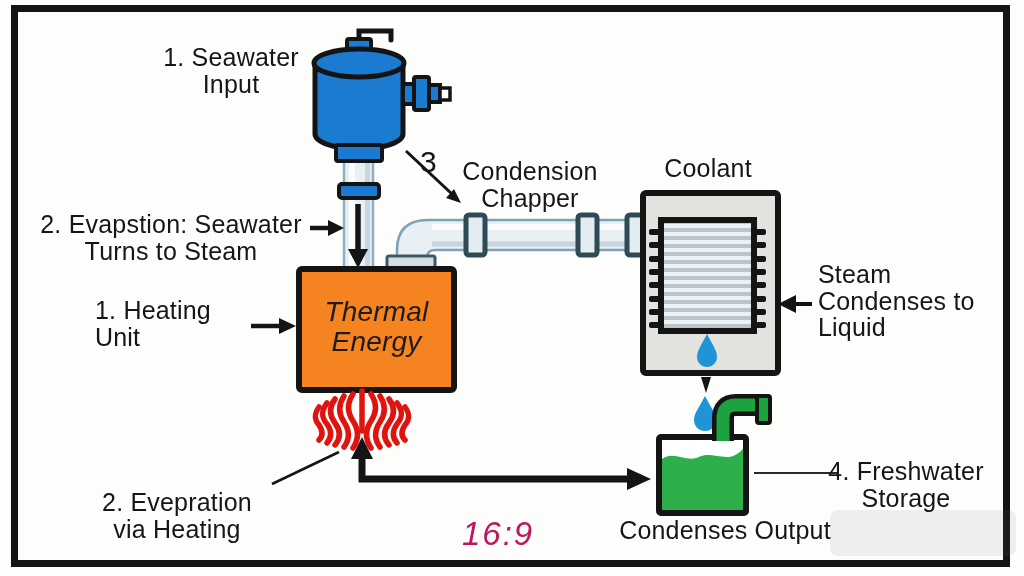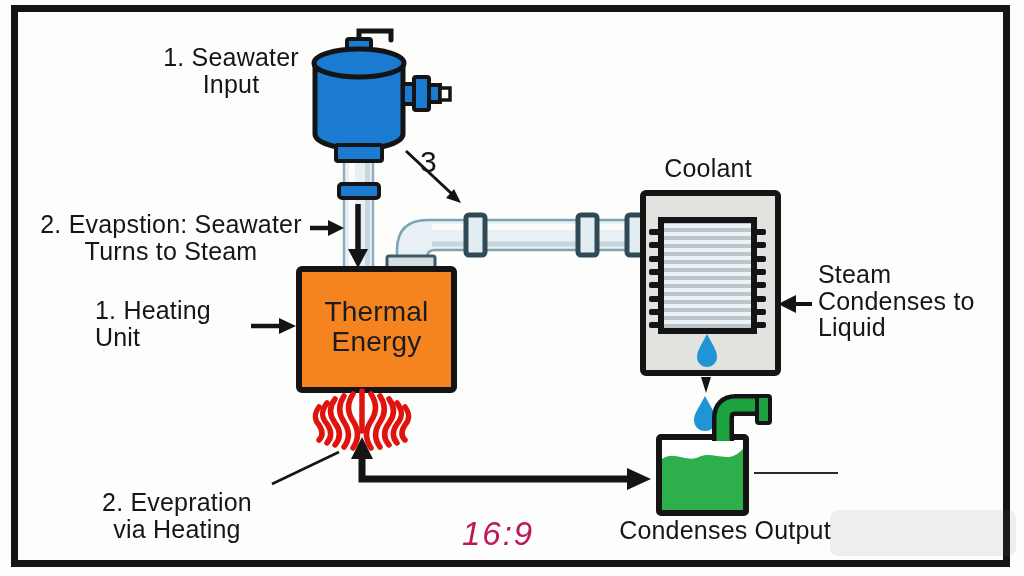--- a/index.html
+++ b/index.html
@@ -9,21 +9,21 @@
     font-family:"Liberation Sans", sans-serif;
   }
   .art { position:absolute; left:0; top:0; }
   .lbl {
     position:absolute; color:#161616; font-size:25px; line-height:1.06;
     white-space:pre-line; letter-spacing:0.2px;
   }
   .c { text-align:center; }
   .r { text-align:left; }
   .thermal {
-    font-size:28px; color:#1c1c1c; text-align:center;
+    font-size:28px; color:#1c1c1c; text-align:center;font-style:italic;
   }
   .ratio {
     font-size:33px; font-style:italic; color:#be185d;
     font-family:"Liberation Sans", sans-serif; letter-spacing:2px;
   }
 </style>
 </head>
 <body>
 
 <div class="canvas">
@@ -157,31 +157,35 @@
 Input</div>
 
   <div class="lbl c" style="left:28px; top:211px; width:286px;">2. Evapstion: Seawater
 Turns to Steam</div>
 
   <div class="lbl r" style="left:95px; top:297px; width:150px;">1. Heating
 Unit</div>
 
   <div class="lbl" style="left:420px; top:146px; font-size:30px;">3</div>
 
+  <div class="lbl c" style="left:452px; top:158px; width:156px;">Condension
+Chapper</div>
 
   <div class="lbl c" style="left:652px; top:155px; width:112px;">Coolant</div>
 
   <div class="lbl" style="left:818px; top:261px; width:185px;">Steam
 Condenses to
 Liquid</div>
 
   <div class="lbl thermal" style="position:absolute; left:299px; top:297px; width:155px; white-space:pre-line;">Thermal
 Energy</div>
 
   <div class="lbl c" style="left:82px; top:461px; width:190px;margin-top:28px;">2. Evepration
 via Heating</div>
 
   <div class="lbl c" style="left:610px; top:517px; width:230px;">Condenses Output</div>
 
+  <div class="lbl c" style="left:822px; top:458px; width:168px;">4. Freshwater
+Storage</div>
 
   <div class="ratio" style="position:absolute; left:462px; top:515px;">16:9</div>
 
 </div>
 
 </body></html>

